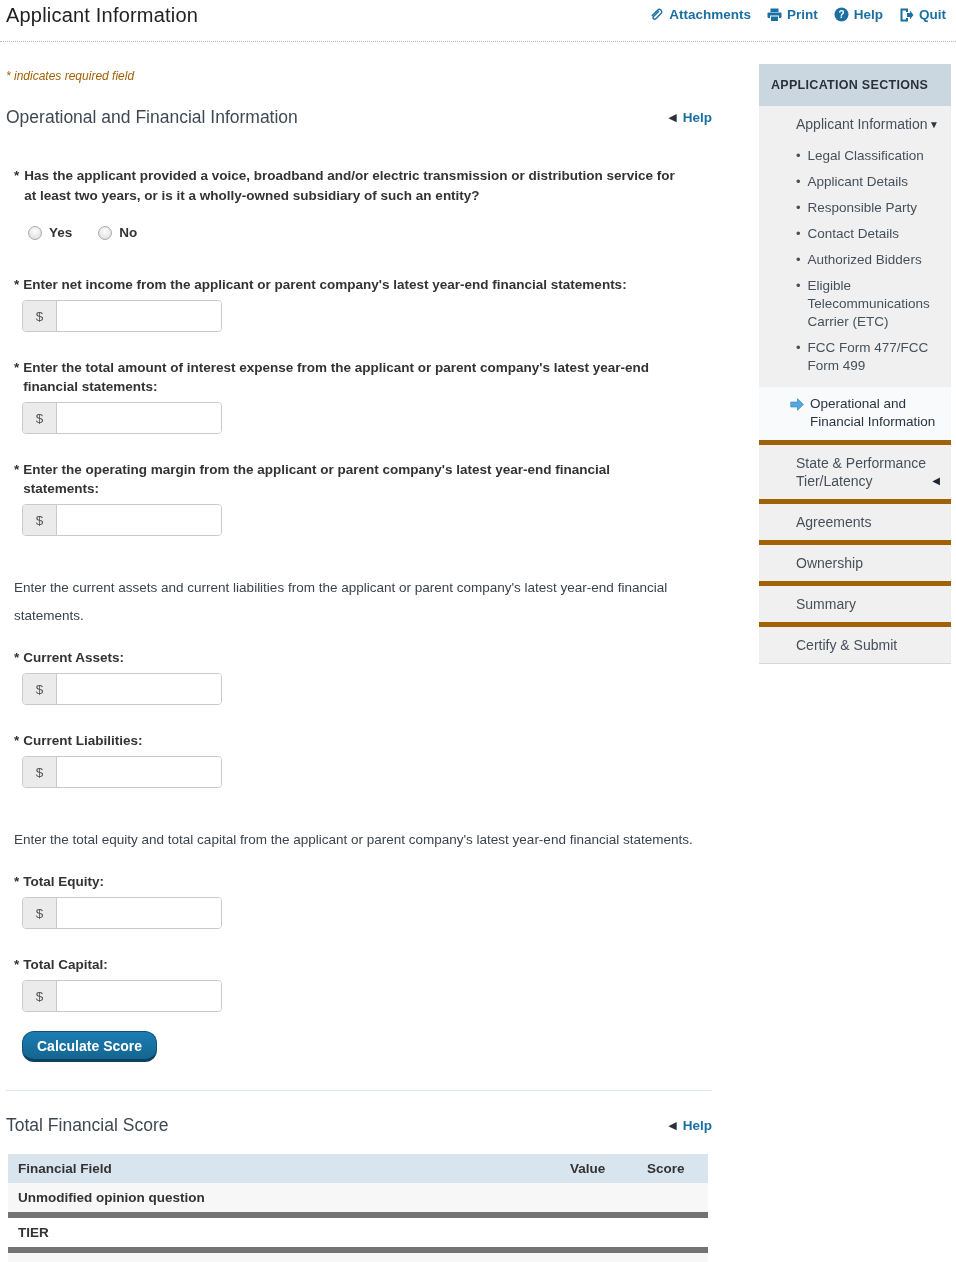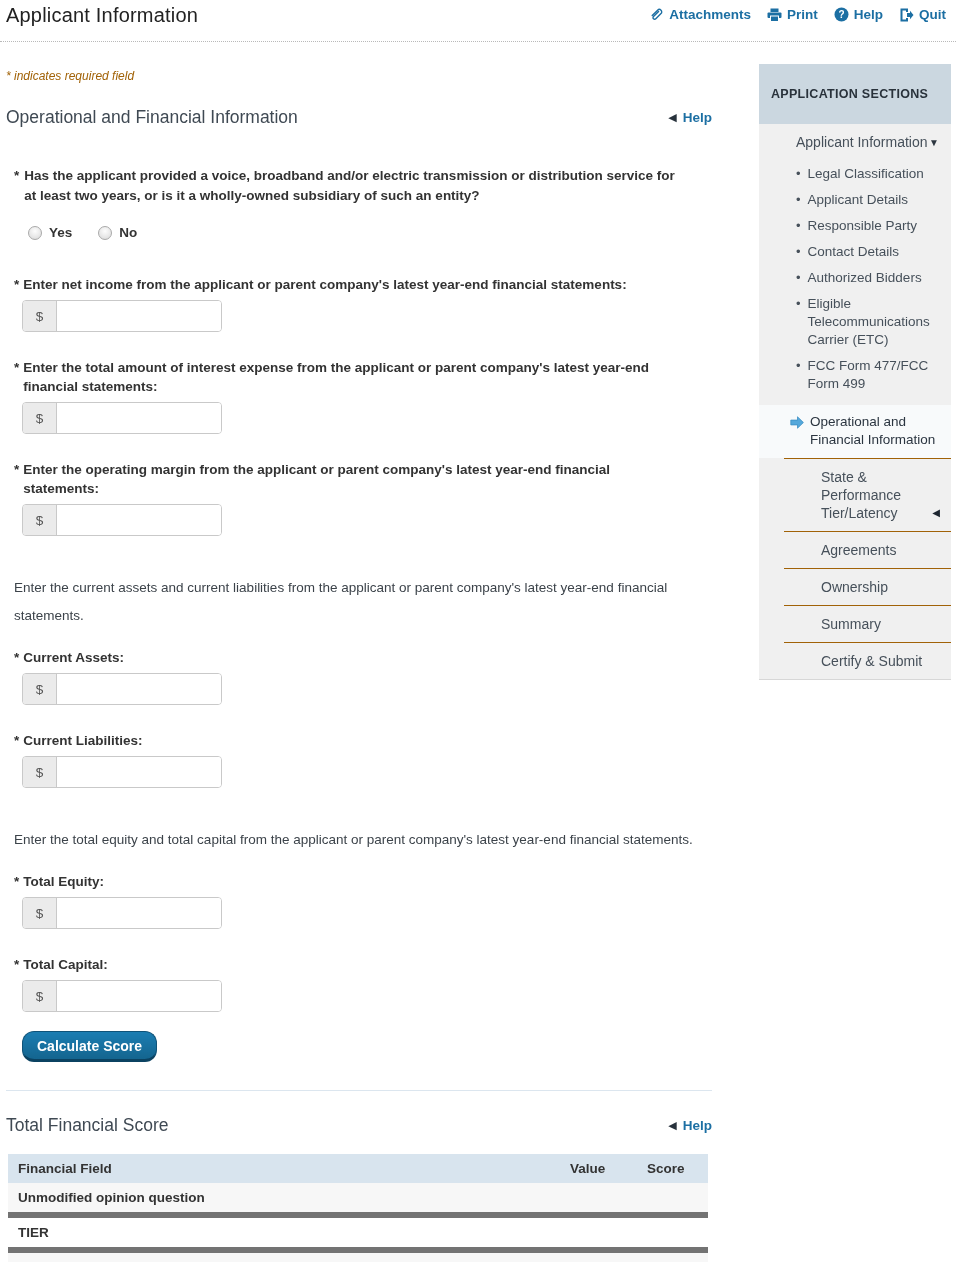--- a/index.html
+++ b/index.html
@@ -17,33 +17,33 @@
   .hlink svg { display:block; }
 
   
   .content { display:flex; align-items:flex-start; }
   .main { width:712px; padding-left:6px; }
   .sidebar { width:192px; margin-left:auto; margin-right:5px; margin-top:22px;
              background:#f0f0f0; font-size:13.5px; }
 
   
   .sidebar-title { background:#cbd7e0; color:#29323b; font-weight:700; font-size:12.5px;
-                   letter-spacing:0.3px; padding:23px 12px; }
+                   letter-spacing:0.3px; padding:14px 12px; }
   .nav-top-item { display:flex; align-items:center; color:#46505a; font-size:14px;
                   padding:10px 8px 9px 37px; cursor:pointer; }
   .nav-top-item .caret { margin-left:auto; font-size:10px; color:#2c3640; padding-right:4px; }
   .nav-sub-list { list-style:none; padding:2px 6px 8px 37px; }
   .nav-sub-item { display:flex; gap:7px; color:#46505a; font-size:13.5px; line-height:18px;
                   padding:4px 0; cursor:pointer; }
   .nav-sub-item .bullet { font-size:13px; line-height:18px; color:#46505a; }
   .nav-active-item { display:flex; gap:6px; background:#f8fafb; color:#2b3540; font-weight:400;
                      font-size:13.5px; line-height:18px; padding:8px 6px 9px 31px; cursor:pointer; }
   .nav-active-item svg { margin-top:3px; flex:none; }
-  .nav-section { border-top:1px solid #a16207; display:flex; color:#46505a; font-size:14px;
-                 line-height:18px; padding:9px 8px 9px 37px; cursor:pointer;margin-left:25px; }
+  .nav-section { border-top:5px solid #a16207; display:flex; color:#46505a; font-size:14px;
+                 line-height:18px; padding:9px 8px 9px 37px; cursor:pointer; }
   .nav-section .caret { margin-left:auto; font-size:10px; color:#1d2630; align-self:flex-end;
                         padding-right:3px; }
   .nav-end { border-top:1px solid #d7d7d7; }
 
   
   .required-note { font-style:italic; font-size:12px; color:#a16207; margin:27px 0 0 0; }
   .section-head { display:flex; align-items:center; justify-content:space-between; margin-top:24px; }
   .section-title { font-size:17.5px; font-weight:400; color:#3f4953; }
   .help-link { display:flex; align-items:center; gap:6px; text-decoration:none; cursor:pointer; }
   .help-link .tri { color:#28323c; font-size:11px; }

